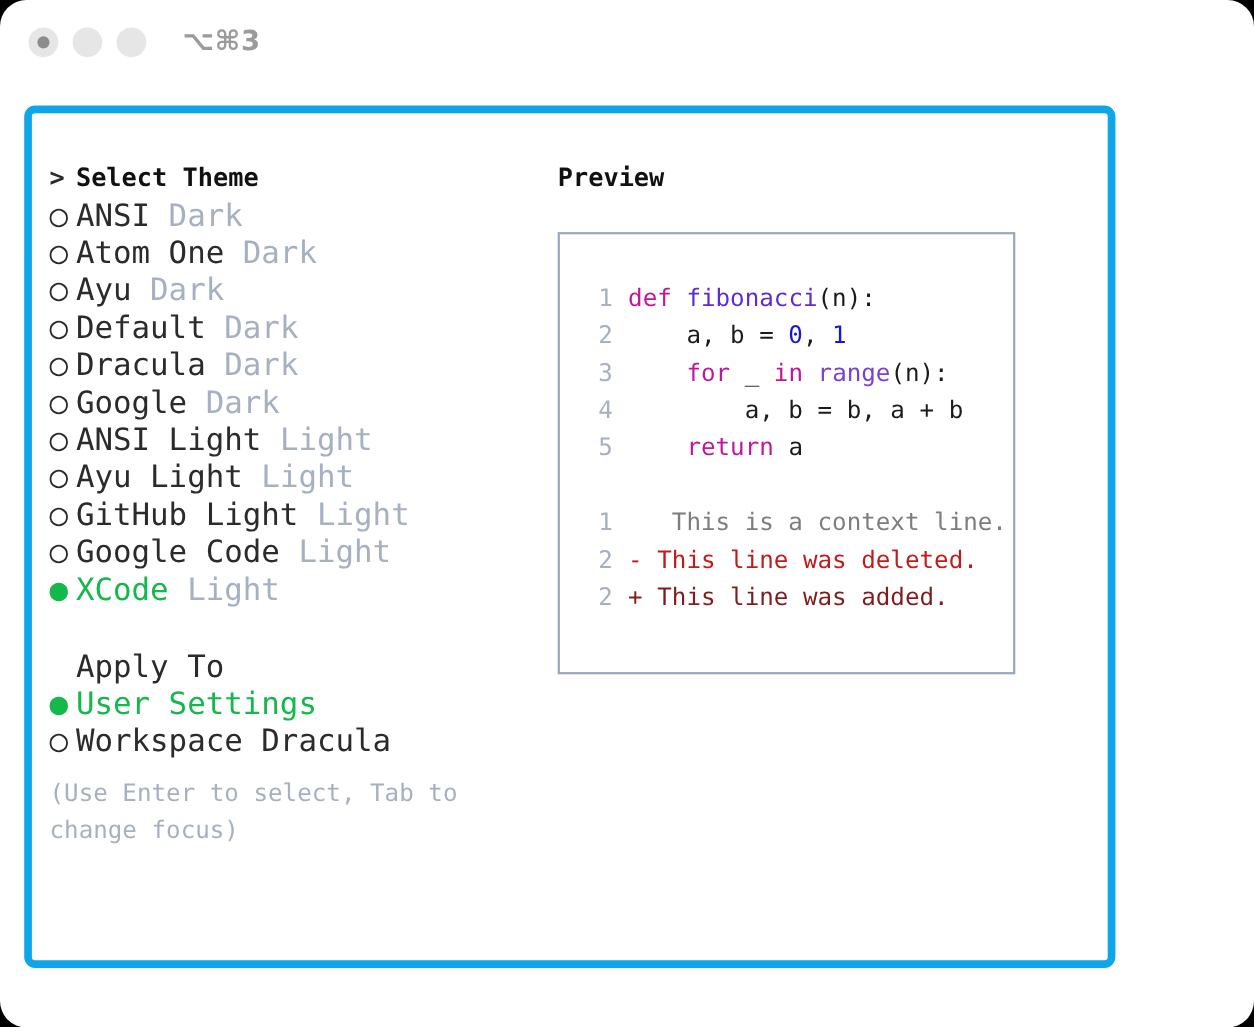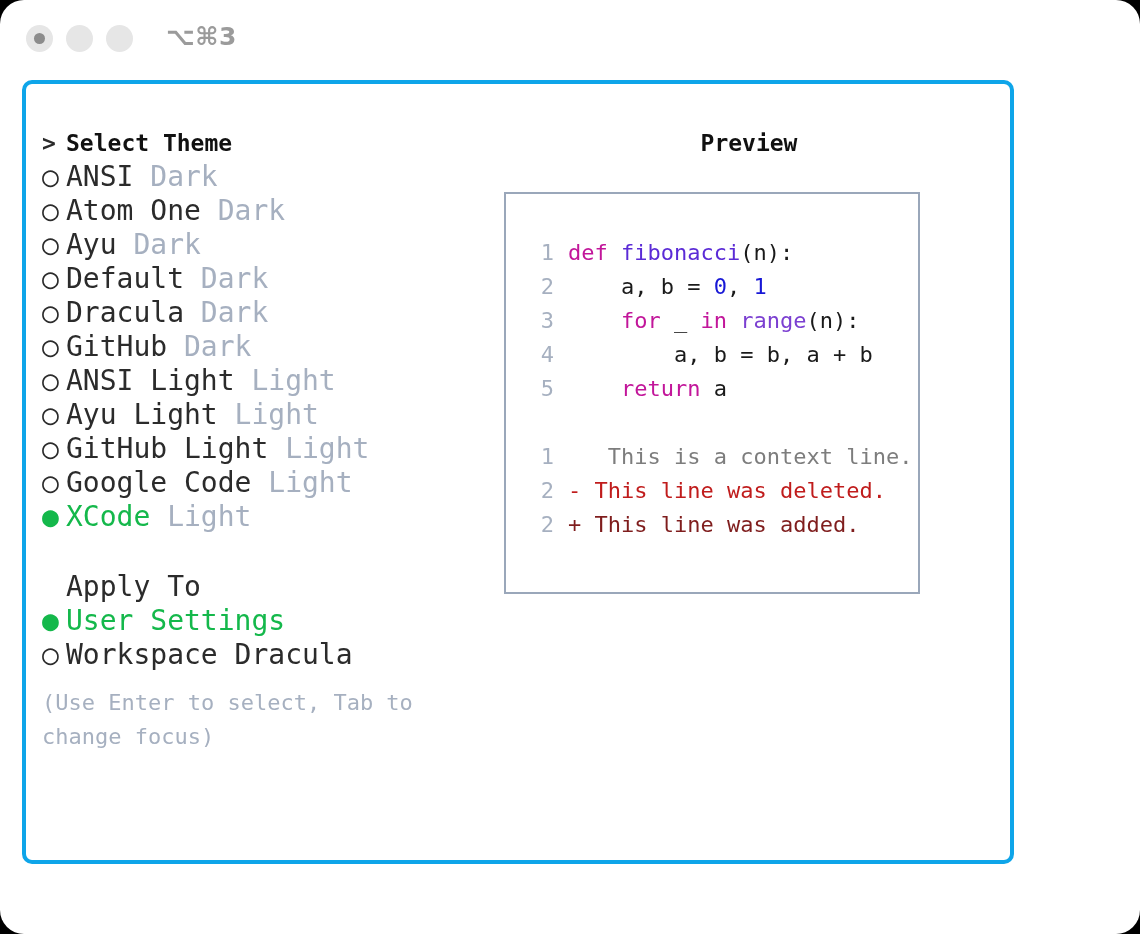--- a/index.html
+++ b/index.html
@@ -51,23 +51,23 @@
     font-weight: bold;
     letter-spacing: 0.5px;
     color: #9b9b9b;
     font-family: "DejaVu Sans", "Liberation Sans", sans-serif;
     white-space: pre;
   }
 
   
   #panel {
     position: absolute;
-    left: 22px; top: 80px;
+    left: 22px; top: 96px;
     width: 992px; height: 784px;
-    border: 4px solid #0ea5e9;
+    border: 7px solid #0ea5e9;
     border-radius: 10px;
     background: #ffffff;
   }
 
   
   #left-col {
     position: absolute;
     left: 16px; top: 42px;
     width: 440px;
   }
@@ -110,21 +110,20 @@
   #right-col {
     position: absolute;
     left: 478px; top: 42px;
     width: 490px;
   }
   #preview-title {
     font-size: 23px;
     font-weight: bold;
     color: #111111;
     line-height: 34px;
-    text-align: center;
   }
   #preview-box {
     margin-top: 32px;
     width: 416px;
     height: 402px;
     border: 2px solid #9aa7ba;
     background: #ffffff;
     padding: 42px 0 0 18px;
   }
   .code-line {
@@ -169,21 +168,21 @@
     <div id="left-col">
 
       <div class="row section-title"><span class="marker">&gt;</span><span>Select Theme</span></div>
 
       <div id="theme-rows">
           <div class="row"><span class="marker">○</span><span class="name">ANSI</span><span class="kind"> Dark</span></div>
           <div class="row"><span class="marker">○</span><span class="name">Atom One</span><span class="kind"> Dark</span></div>
           <div class="row"><span class="marker">○</span><span class="name">Ayu</span><span class="kind"> Dark</span></div>
           <div class="row"><span class="marker">○</span><span class="name">Default</span><span class="kind"> Dark</span></div>
           <div class="row"><span class="marker">○</span><span class="name">Dracula</span><span class="kind"> Dark</span></div>
-          <div class="row"><span class="marker">○</span><span class="name">GitHub</span><span class="kind"> Dark</span></div>
+          <div class="row"><span class="marker">○</span><span class="name">Google</span><span class="kind"> Dark</span></div>
           <div class="row"><span class="marker">○</span><span class="name">ANSI Light</span><span class="kind"> Light</span></div>
           <div class="row"><span class="marker">○</span><span class="name">Ayu Light</span><span class="kind"> Light</span></div>
           <div class="row"><span class="marker">○</span><span class="name">GitHub Light</span><span class="kind"> Light</span></div>
           <div class="row"><span class="marker">○</span><span class="name">Google Code</span><span class="kind"> Light</span></div>
           <div class="row selected"><span class="marker">●</span><span class="name">XCode</span><span class="kind"> Light</span></div>
         </div>
 
       <div class="row plain" id="apply-heading"><span class="marker">○</span><span>Apply To</span></div>
 
       <div id="apply-rows">

